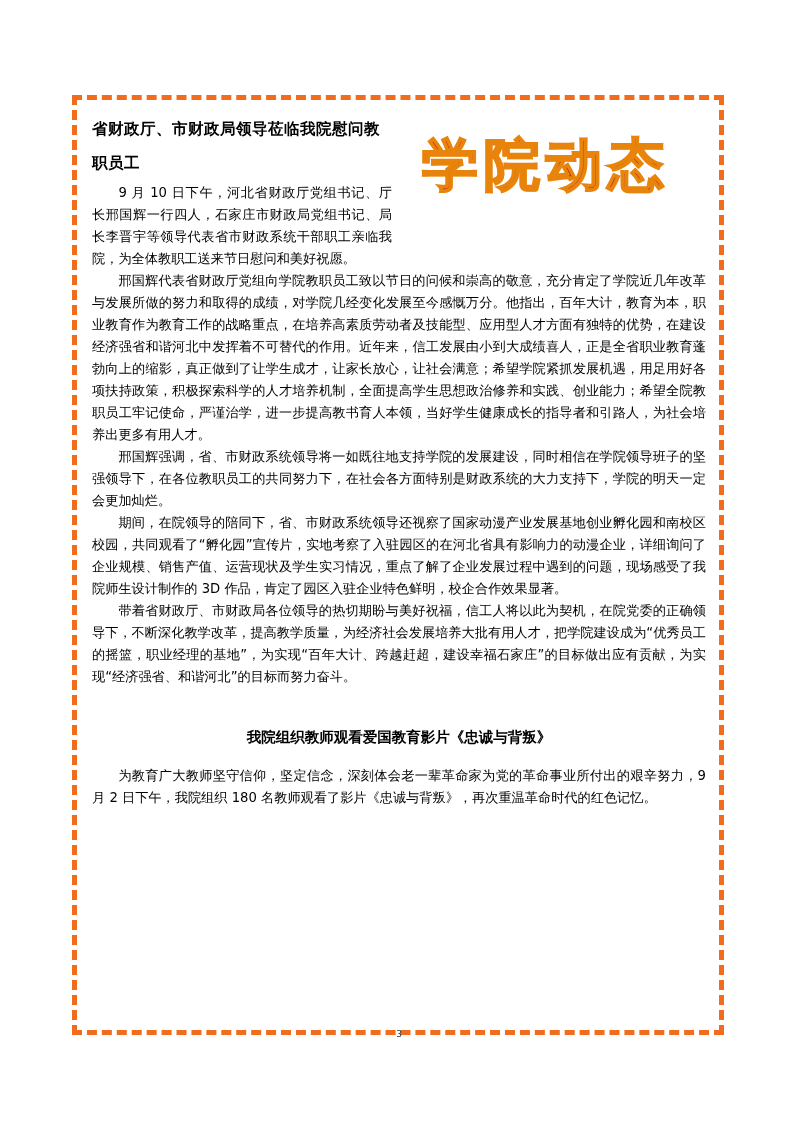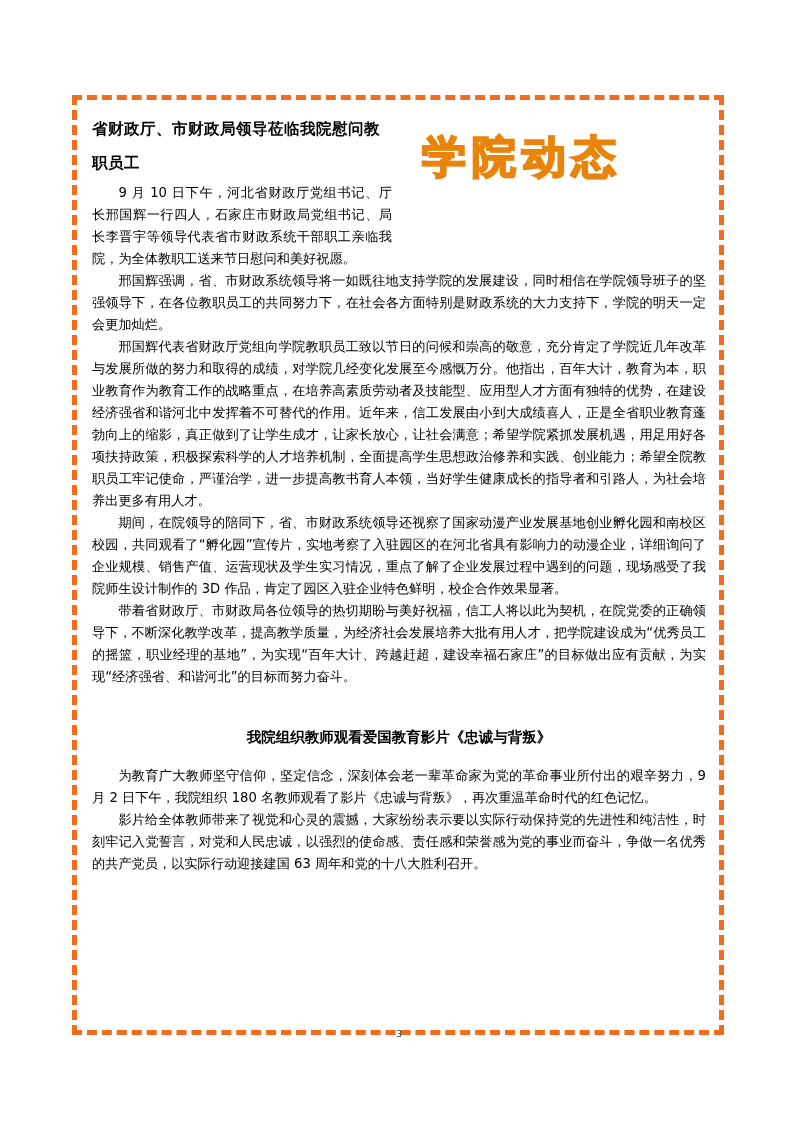--- a/index.html
+++ b/index.html
@@ -47,23 +47,23 @@
     letter-spacing: 0.5px;
     width: 300px;
     margin: 0 0 2px 0;
   }
   .watermark {
     position: absolute;
     left: 330px;
     top: 16px;
     font-family: "DejaVu Sans", sans-serif;
     font-weight: bold;
-    font-size: 44px;
+    font-size: 56px;
     letter-spacing: 6px;
-    color: #701a75;
+    color: #b91c1c;
     -webkit-text-stroke: 2px #E8830C;
     text-shadow: 1px 1px 0 #F9C97B;
     white-space: nowrap;
     pointer-events: none;
   }
   p.body {
     font-family: "DejaVu Sans", sans-serif;
     font-size: 13.2px;
     line-height: 22px;
     text-align: justify;
@@ -104,25 +104,24 @@
 
   <div class="content">
 
     <div class="watermark">学院动态</div>
 
     <div class="first-block">
       <h1 class="headline">省财政厅、市财政局领导莅临我院慰问教职员工</h1>
       <p class="body lead">9 月 10 日下午，河北省财政厅党组书记、厅长邢国辉一行四人，石家庄市财政局党组书记、局长李晋宇等领导代表省市财政系统干部职工亲临我院，为全体教职工送来节日慰问和美好祝愿。</p>
     </div>
 
+    <p class="body">邢国辉代表省财政厅党组向学院教职员工致以节日的问候和崇高的敬意，充分肯定了学院近几年改革与发展所做的努力和取得的成绩，对学院几经变化发展至今感慨万分。他指出，百年大计，教育为本，职业教育作为教育工作的战略重点，在培养高素质劳动者及技能型、应用型人才方面有独特的优势，在建设经济强省和谐河北中发挥着不可替代的作用。近年来，信工发展由小到大成绩喜人，正是全省职业教育蓬勃向上的缩影，真正做到了让学生成才，让家长放心，让社会满意；希望学院紧抓发展机遇，用足用好各项扶持政策，积极探索科学的人才培养机制，全面提高学生思想政治修养和实践、创业能力；希望全院教职员工牢记使命，严谨治学，进一步提高教书育人本领，当好学生健康成长的指导者和引路人，为社会培养出更多有用人才。</p>
     <p class="body">邢国辉强调，省、市财政系统领导将一如既往地支持学院的发展建设，同时相信在学院领导班子的坚强领导下，在各位教职员工的共同努力下，在社会各方面特别是财政系统的大力支持下，学院的明天一定会更加灿烂。</p>
-    <p class="body">邢国辉代表省财政厅党组向学院教职员工致以节日的问候和崇高的敬意，充分肯定了学院近几年改革与发展所做的努力和取得的成绩，对学院几经变化发展至今感慨万分。他指出，百年大计，教育为本，职业教育作为教育工作的战略重点，在培养高素质劳动者及技能型、应用型人才方面有独特的优势，在建设经济强省和谐河北中发挥着不可替代的作用。近年来，信工发展由小到大成绩喜人，正是全省职业教育蓬勃向上的缩影，真正做到了让学生成才，让家长放心，让社会满意；希望学院紧抓发展机遇，用足用好各项扶持政策，积极探索科学的人才培养机制，全面提高学生思想政治修养和实践、创业能力；希望全院教职员工牢记使命，严谨治学，进一步提高教书育人本领，当好学生健康成长的指导者和引路人，为社会培养出更多有用人才。</p>
     <p class="body">期间，在院领导的陪同下，省、市财政系统领导还视察了国家动漫产业发展基地创业孵化园和南校区校园，共同观看了“孵化园”宣传片，实地考察了入驻园区的在河北省具有影响力的动漫企业，详细询问了企业规模、销售产值、运营现状及学生实习情况，重点了解了企业发展过程中遇到的问题，现场感受了我院师生设计制作的 3D 作品，肯定了园区入驻企业特色鲜明，校企合作效果显著。</p>
     <p class="body">带着省财政厅、市财政局各位领导的热切期盼与美好祝福，信工人将以此为契机，在院党委的正确领导下，不断深化教学改革，提高教学质量，为经济社会发展培养大批有用人才，把学院建设成为“优秀员工的摇篮，职业经理的基地”，为实现“百年大计、跨越赶超，建设幸福石家庄”的目标做出应有贡献，为实现“经济强省、和谐河北”的目标而努力奋斗。</p>
 
     <h2 class="section-title">我院组织教师观看爱国教育影片《忠诚与背叛》</h2>
 
     <p class="body lead">为教育广大教师坚守信仰，坚定信念，深刻体会老一辈革命家为党的革命事业所付出的艰辛努力，9 月 2 日下午，我院组织 180 名教师观看了影片《忠诚与背叛》，再次重温革命时代的红色记忆。</p>
-    <p class="body">影片给全体教师带来了视觉和心灵的震撼，大家纷纷表示要以实际行动保持党的先进性和纯洁性，时刻牢记入党誓言，对党和人民忠诚，以强烈的使命感、责任感和荣誉感为党的事业而奋斗，争做一名优秀的共产党员，以实际行动迎接建国 63 周年和党的十八大胜利召开。</p>
 
     <div class="pagenum">3</div>
   </div>
 </div>
 
 </body></html>

